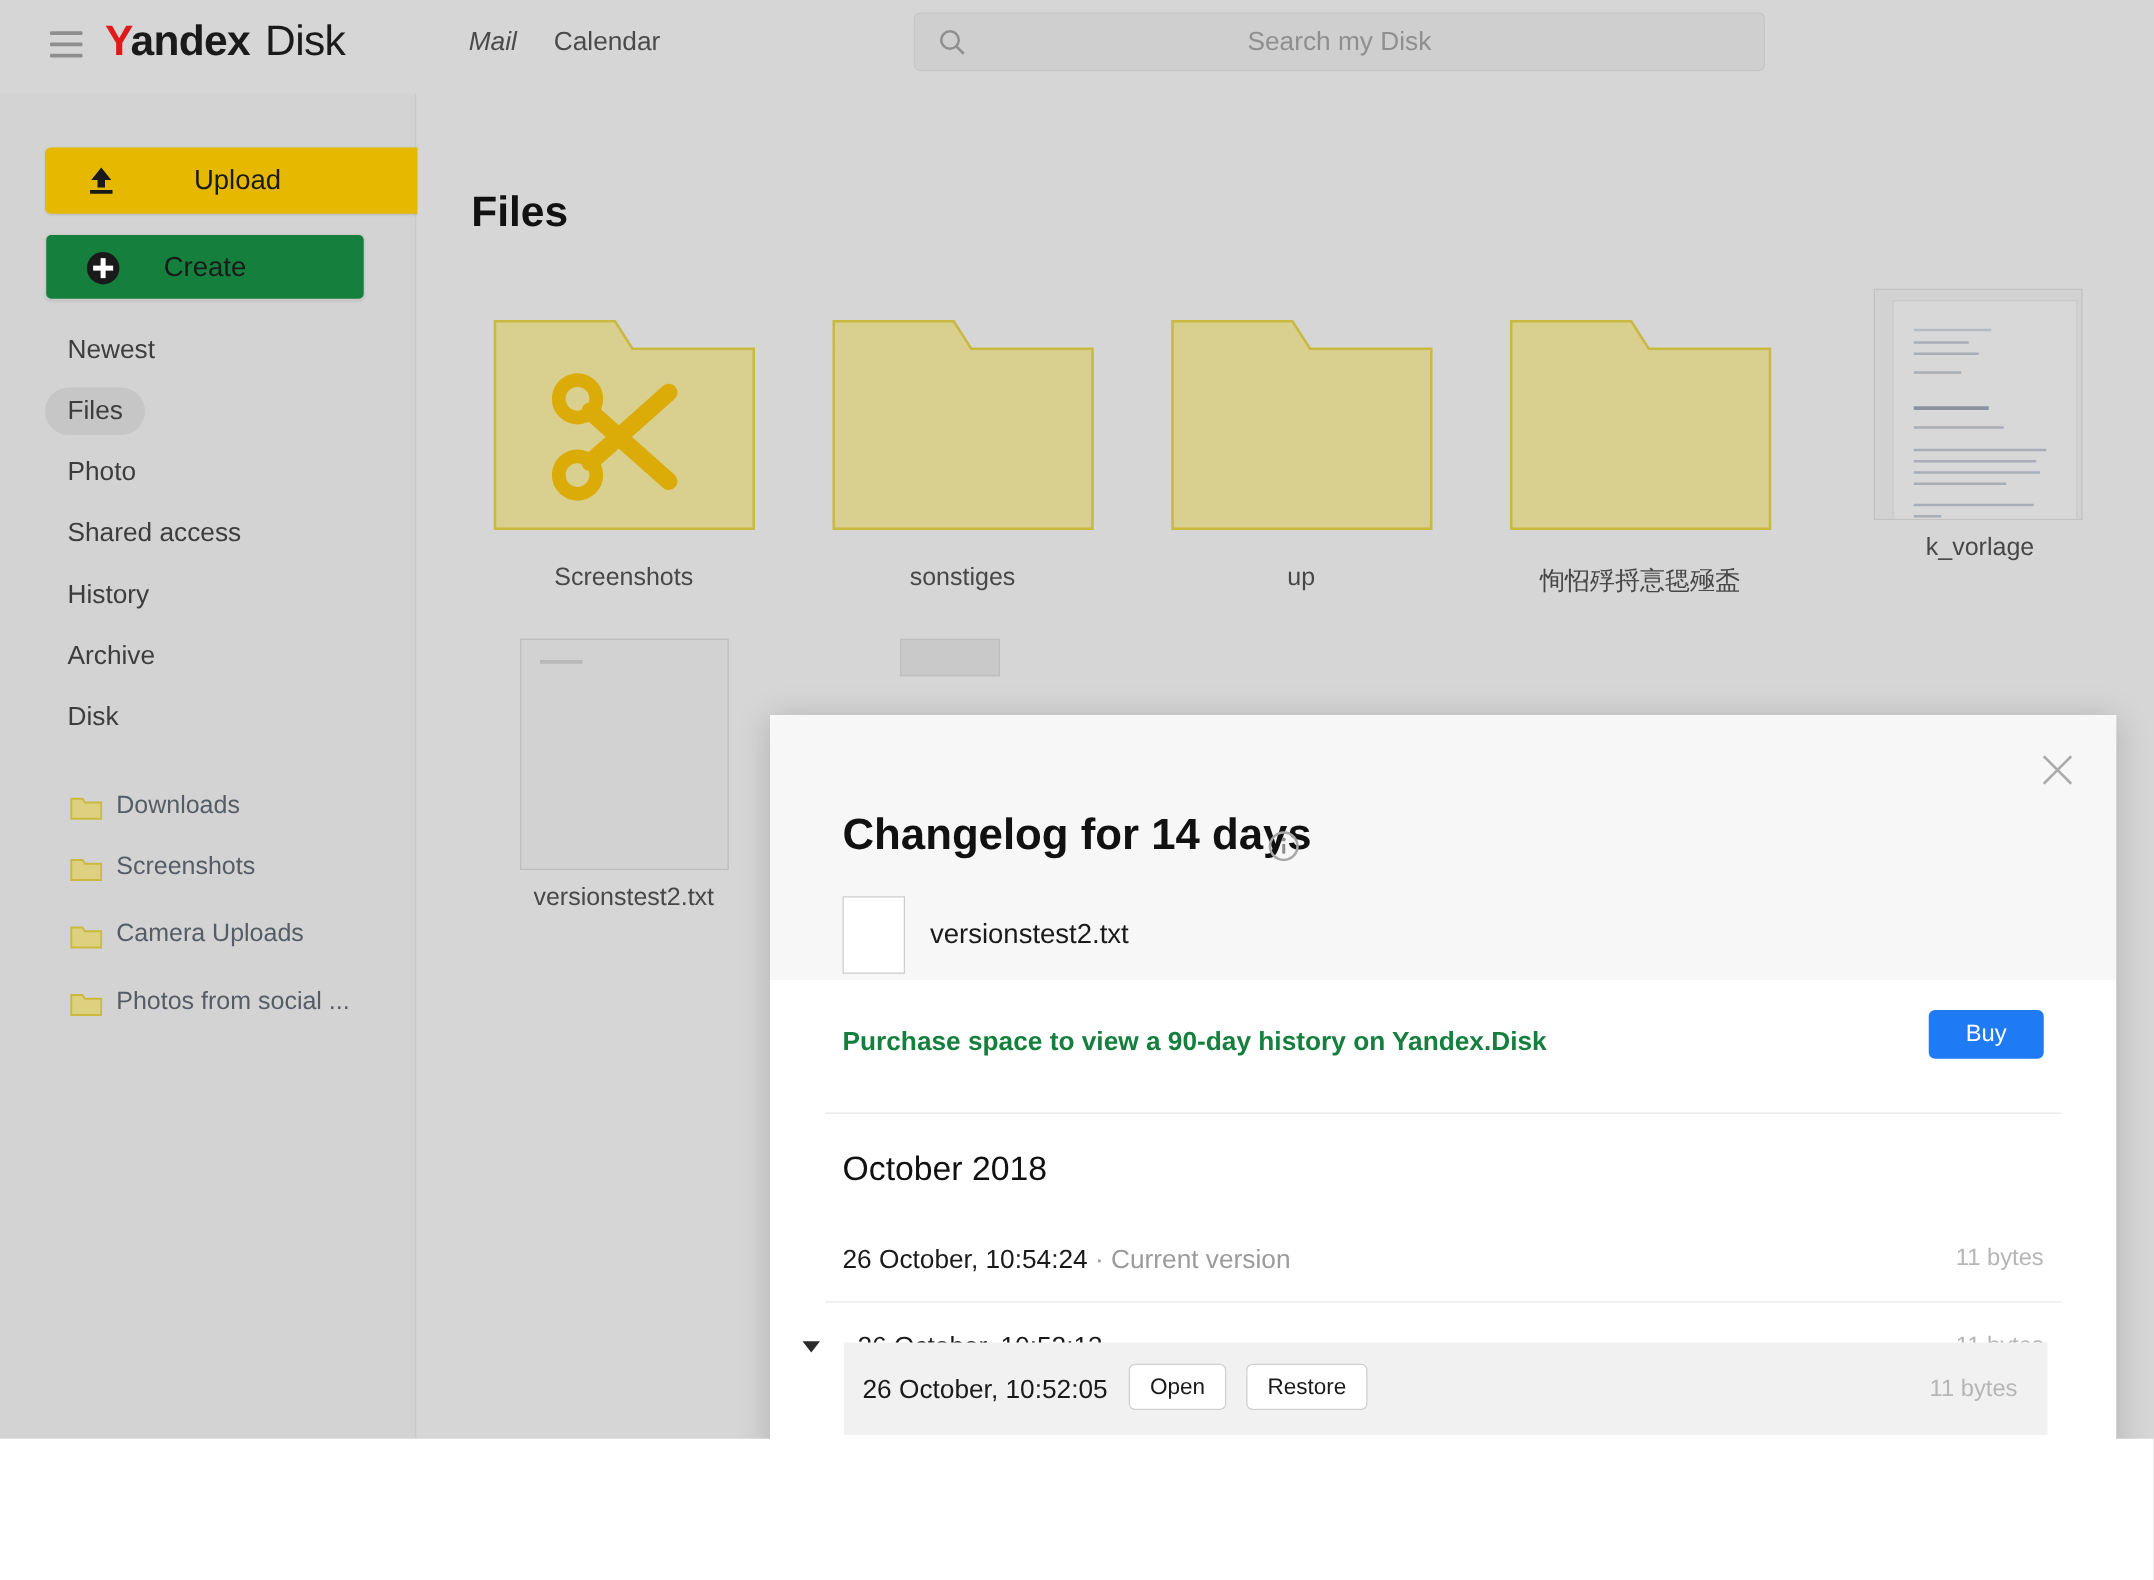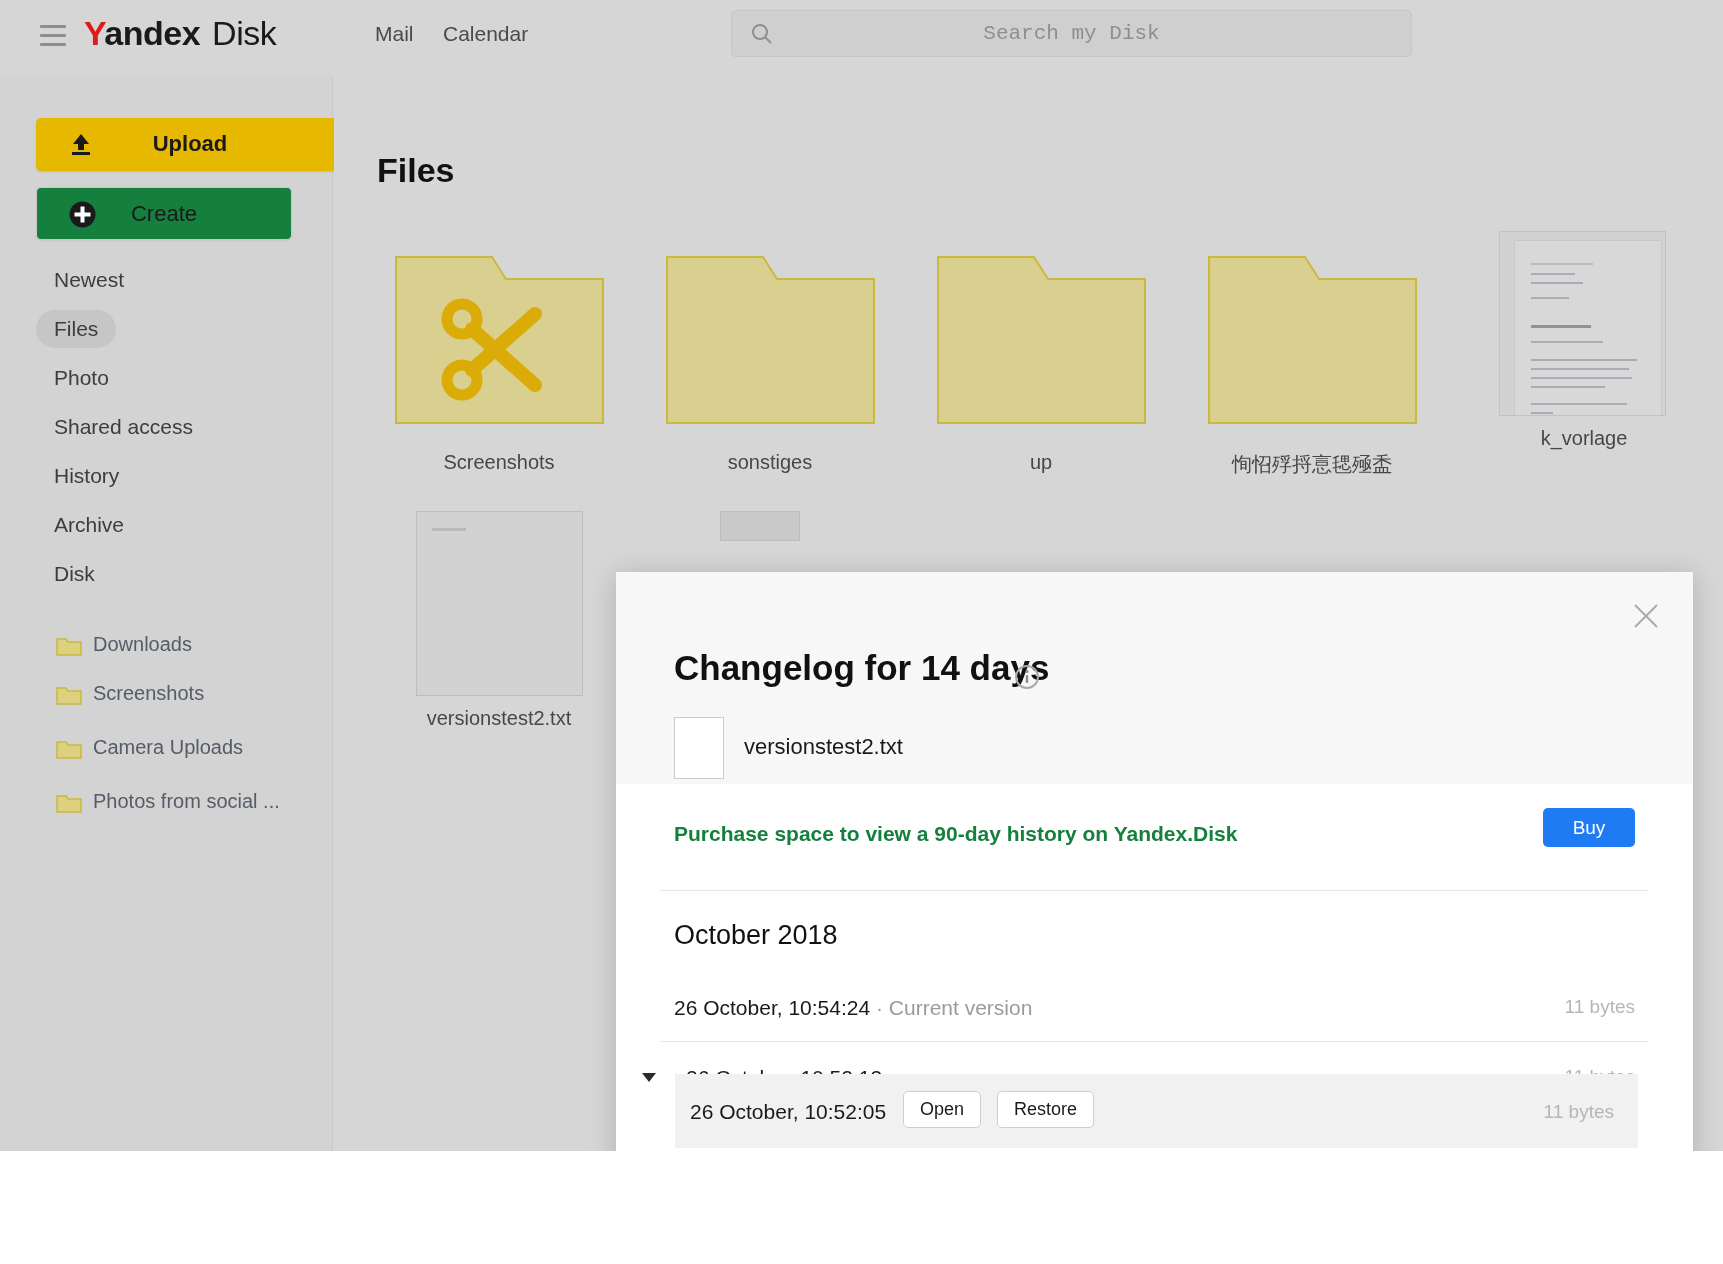--- a/index.html
+++ b/index.html
@@ -30,51 +30,50 @@
     font-size:34px; font-weight:700; letter-spacing:-.5px;
     white-space:nowrap;
   }
   #logo .y{ color:#e01a1a; }
   #logo .rest{ color:#1a1a1a; }
   #logo .disk{ color:#1a1a1a; font-weight:400; margin-left:12px;}
   .toplink{
     position:absolute; top:22px;
     font-size:21px; color:#4a4a4a; cursor:pointer; white-space:nowrap;
   }
-  #link-mail{ left:375px; }
+  #link-mail{ left:375px;font-style:italic; }
   #link-cal{ left:443px; }
   #searchbox{
     position:absolute; left:731px; top:10px; width:681px; height:47px;
     background:#cfcfcf; border:1px solid #c6c6c6; border-radius:5px;
     cursor:text;
   }
   #searchbox .sicon{
     position:absolute; left:18px; top:11px; width:24px; height:24px;
   }
   #searchbox .sicon svg{ display:block; }
   #search-input{
     position:absolute; left:0; top:0; width:100%; height:100%;
     background:transparent; border:0; outline:none;
     text-align:center; font-size:21px; color:#be185d;
-    font-family:Liberation Mono, monospace;
+    font-family:Liberation Sans, sans-serif;
   }
   #search-input::placeholder{ color:#8f8f8f; opacity:1; }
 
   
   #sidebar{
     position:absolute; left:0; top:75px; width:333px; height:1076px;
     background:#d3d3d3;
     border-right:1px solid #c9c9c9;
   }
   #btn-upload{
     position:absolute; left:36px; top:43px; width:308px; height:53px;
     background:#e7b800; border:0; border-radius:5px;
     cursor:pointer;
     box-shadow:0 1px 2px rgba(0,0,0,.12);
-    font-weight:bold;
   }
   #btn-upload .lbl{
     position:absolute; left:0; right:0; top:13px;
     text-align:center; font-size:22px; color:#1a1a1a;
   }
   #btn-upload .ico{ position:absolute; left:32px; top:14px; }
   #btn-create{
     position:absolute; left:36px; top:112px; width:256px; height:53px;
     background:#15803d; border:1px solid #c9c9c9; border-radius:5px;
     cursor:pointer;

